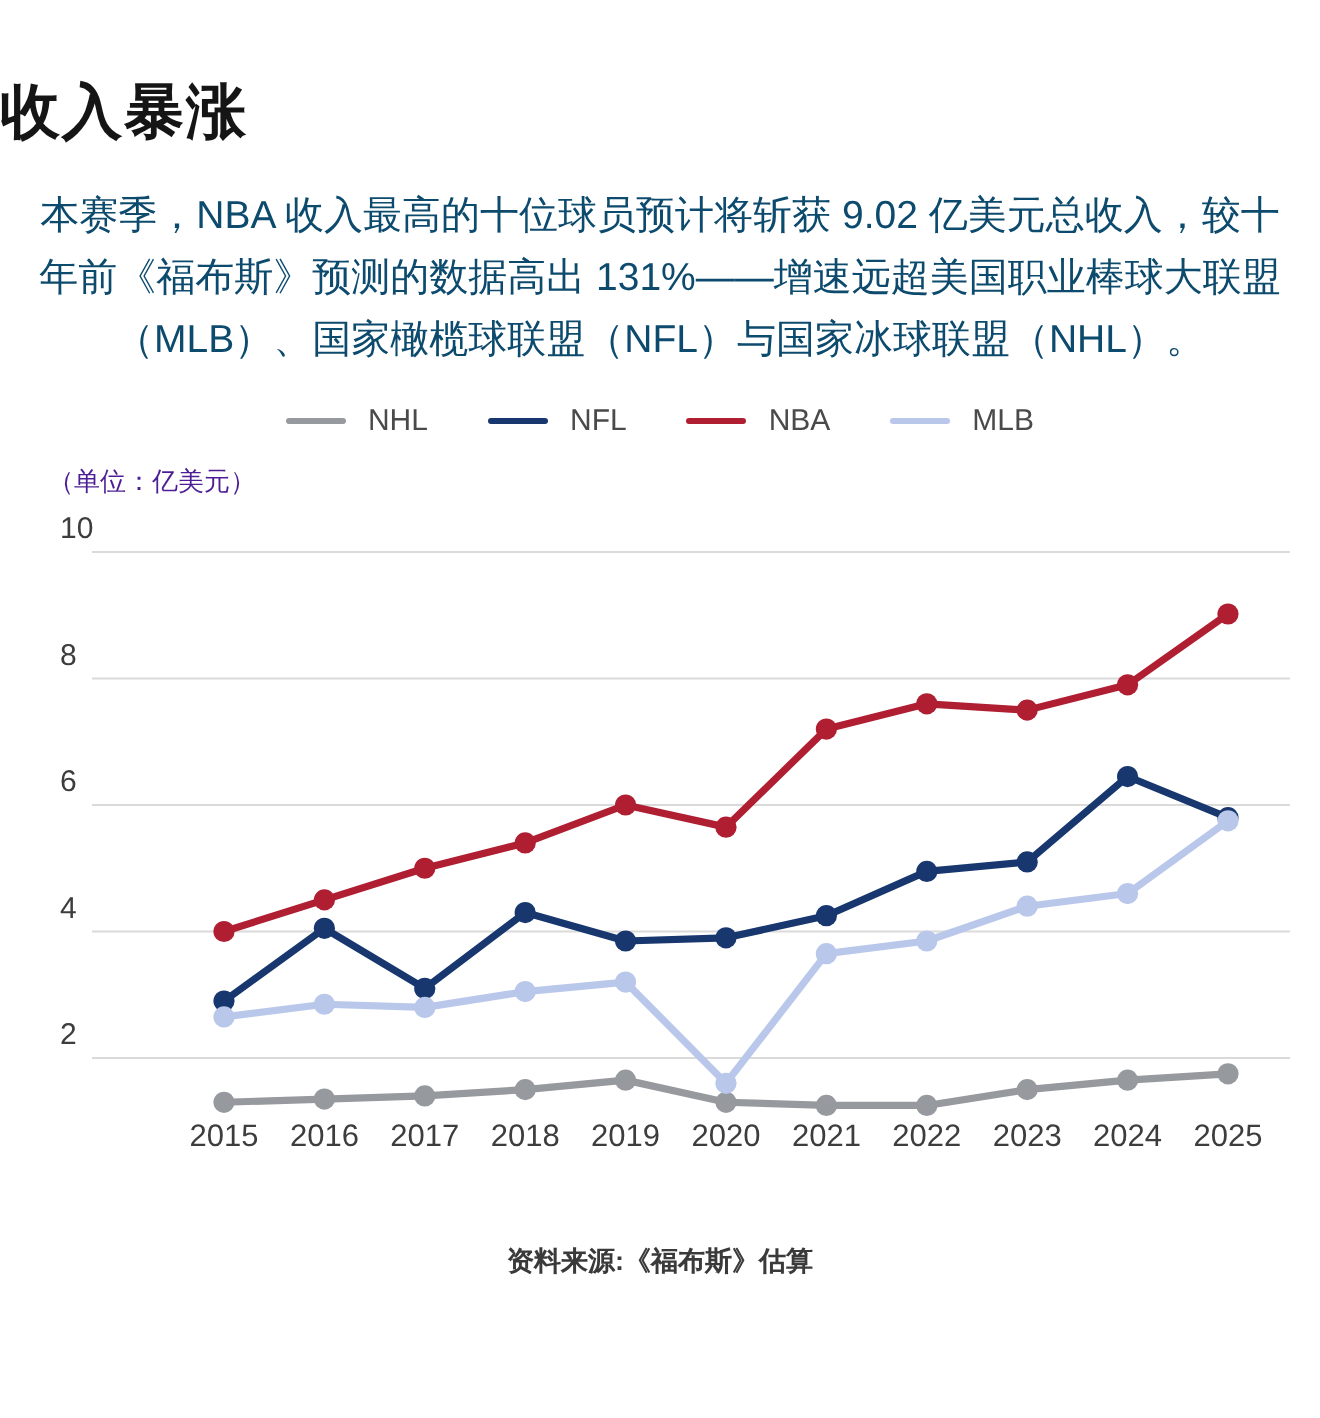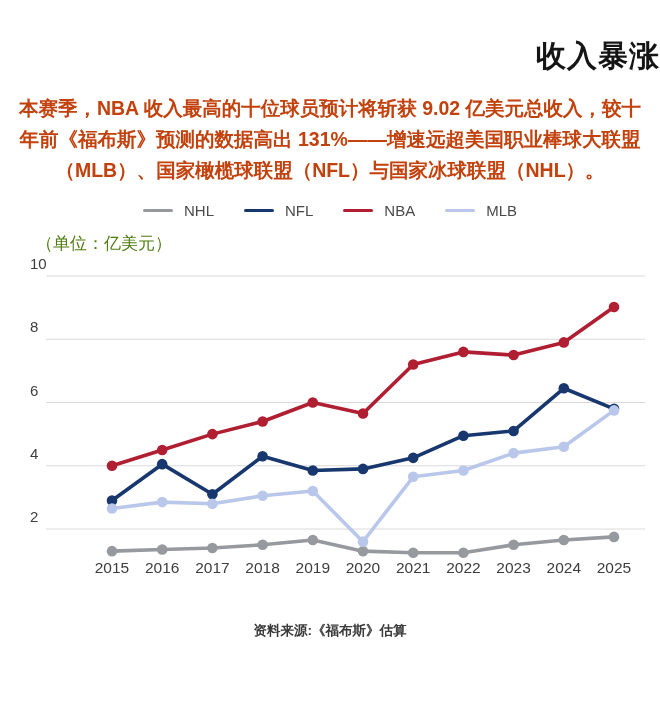--- a/index.html
+++ b/index.html
@@ -7,56 +7,56 @@
     width: 660px; height: 709px;
     font-family: "Liberation Sans", sans-serif;
     color: #1f1f1f;
     overflow: hidden;
   }
   .page { width: 660px; height: 709px; position: relative; }
 
   .title {
     margin: 0;
     padding-top: 36px;
-    text-align: right;
+    text-align: left;
     font-size: 30px;
     font-weight: 700;
     letter-spacing: 1px;
     color: #151515;
   }
 
   .subtitle {
     margin: 16px auto 0 auto;
     width: 628px;
     text-align: center;
     font-size: 19.5px;
     line-height: 31px;
-    color: #c2410c;
-    font-weight: 700;
+    color: #0c4a6e;
+    font-weight: 400;
   }
 
   .legend {
     margin-top: 16px;
     display: flex;
     justify-content: center;
     align-items: center;
     gap: 30px;
   }
   .legend-item { display: flex; align-items: center; gap: 11px; }
   .legend-swatch {
     width: 30px; height: 3.5px; border-radius: 2px;
     background: #888;
   }
   .legend-label { font-size: 15px; color: #4a4a4a; }
 
   .unit-label {
     position: absolute;
-    left: 36px; top: 232px;
-    font-size: 17px;
-    color: #4d7c0f;
+    left: 24px; top: 232px;
+    font-size: 13px;
+    color: #4c1d95;
   }
 
   .chart-wrap { position: absolute; left: 0; top: 255px; width: 660px; height: 330px; }
   svg text { font-family: "Liberation Sans", sans-serif; }
   .ytick { font-size: 15px; fill: #3d3d3d; }
   .xtick { font-size: 15.5px; fill: #3d3d3d; }
 
   .footer {
     position: absolute;
     left: 0; top: 610px; width: 660px;

